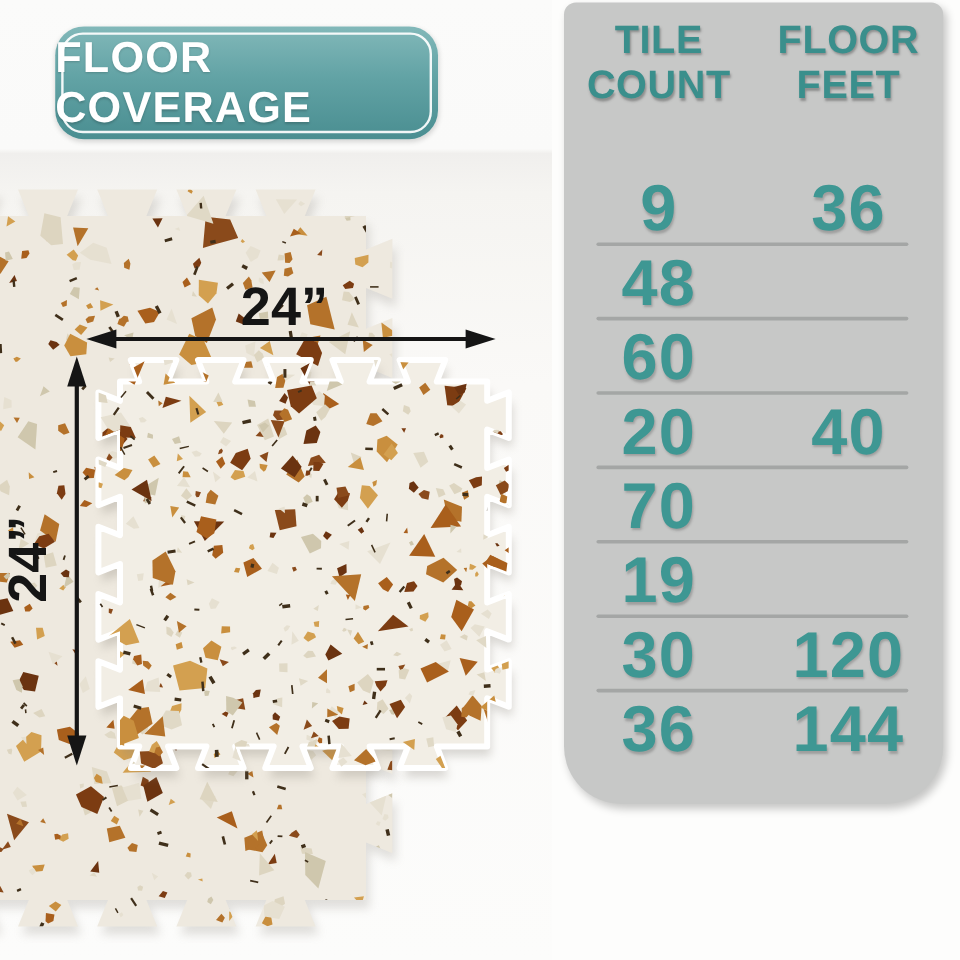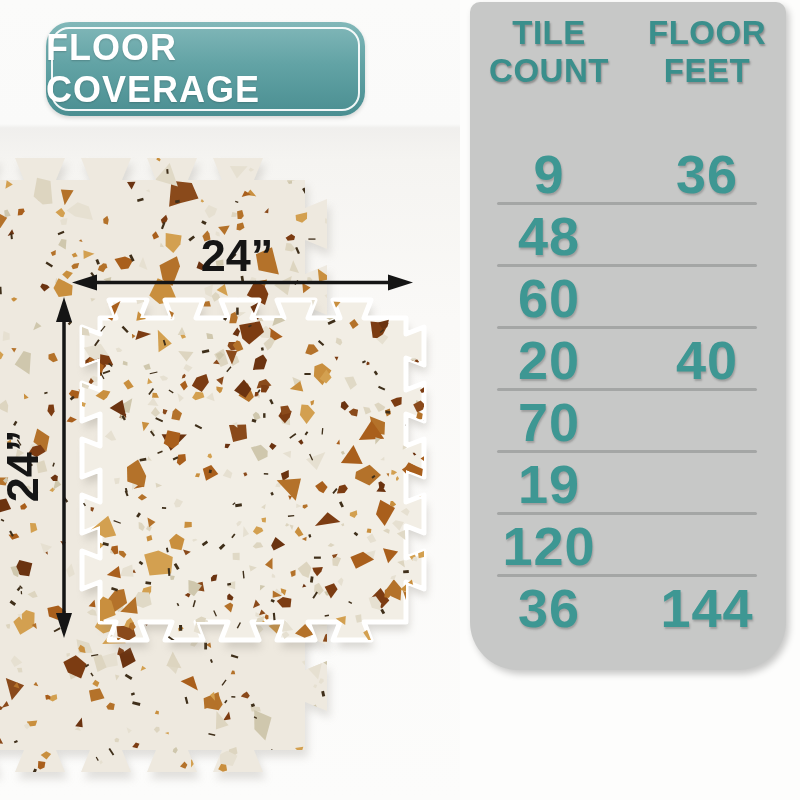--- a/index.html
+++ b/index.html
@@ -1069,20 +1069,21 @@
         <div class="td">20</div>
         <div class="td">40</div>
       </div>
       <div class="trow">
         <div class="td">70</div>
       </div>
       <div class="trow">
         <div class="td">19</div>
       </div>
       <div class="trow">
+        <div class="td">30</div>
         <div class="td">120</div>
       </div>
       <div class="trow">
         <div class="td">36</div>
         <div class="td">144</div>
       </div>
     </div>
   </div>
 </div>
 

